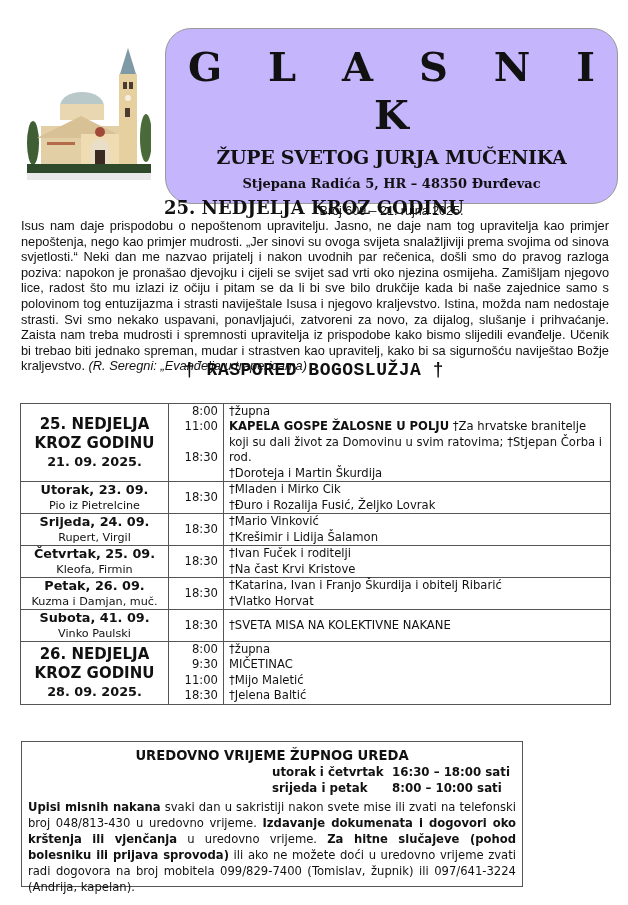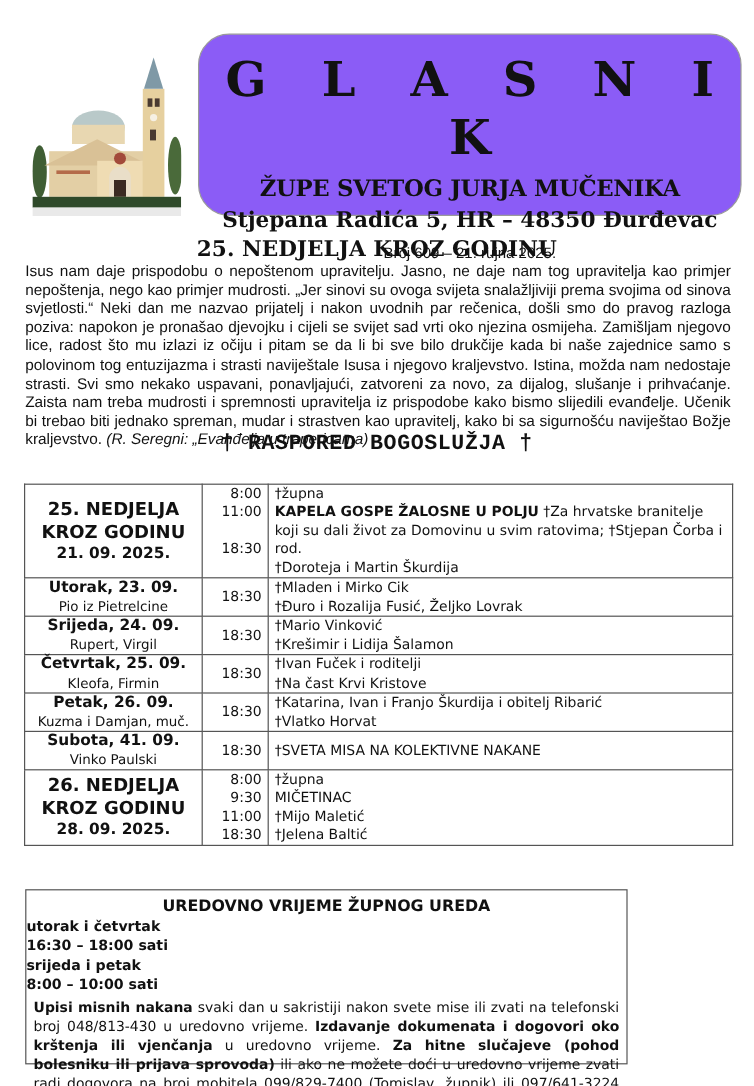--- a/index.html
+++ b/index.html
@@ -2,27 +2,27 @@
 <html><head>
 <meta charset="utf-8">
 <style>
   html, body { margin:0; padding:0; background:#ffffff; }
   body { width:628px; height:905px; position:relative; overflow:hidden; color:#111; font-family:"Liberation Serif", serif; }
 
   
   .church { position:absolute; left:27px; top:38px; width:124px; height:142px; }
   .church svg { width:100%; height:100%; display:block; }
 
-  .masthead { position:absolute; left:165px; top:28px; width:453px; height:152px;
-    background:#8b5cf6; border:1px solid #9a9a9a; border-radius:26px; box-sizing:border-box;
+  .masthead { position:absolute; left:165px; top:28px; width:453px; height:176px;
+    background:#c4b5fd; border:1px solid #9a9a9a; border-radius:26px; box-sizing:border-box;
     text-align:center; }
   .mast-title { font-family:"DejaVu Serif", serif; font-weight:bold; font-size:40px; letter-spacing:16px;
     margin-top:14px; line-height:48px; padding-left:16px; }
   .mast-sub { font-family:"DejaVu Serif", serif; font-weight:bold; font-size:19px; line-height:24px; margin-top:6px; letter-spacing:-0.3px; }
-  .mast-addr { font-family:"DejaVu Serif", serif; font-weight:bold; font-size:18px; line-height:18px; margin-top:6px; }
+  .mast-addr { font-family:"DejaVu Serif", serif; font-weight:bold; font-size:13px; line-height:18px; margin-top:6px; }
   .mast-issue { font-family:"Liberation Sans", sans-serif; font-size:12.5px; line-height:16px; margin-top:10px; }
 
   
   .sec-title { position:absolute; left:0; width:628px; text-align:center; font-family:"DejaVu Serif", serif;
     font-weight:bold; font-size:18px; }
   .reflection-title { top:197px; }
   .reflection { position:absolute; left:21px; top:218px; width:588px; font-family:Liberation Sans, sans-serif;
     font-size:12.8px; line-height:15.6px; text-align:justify; }
   .reflection .src { font-style:italic; }
 
@@ -40,21 +40,21 @@
   .day-saint { font-size:11.2px; line-height:15px; display:block; }
   .sunday .day-name { font-size:15px; line-height:19px; }
   .sunday .day-date { font-weight:bold; font-size:12.8px; line-height:18px; display:block; }
   .b { font-weight:bold; }
   .gap { display:block; height:15.4px; }
 
   
   .office { position:absolute; left:21px; top:741px; width:502px; height:146px; border:1.4px solid #555;
     box-sizing:border-box; font-family:"DejaVu Sans", sans-serif; }
   .office-title { text-align:center; font-weight:bold; font-size:13.2px; margin-top:6px; line-height:16px; }
-  .hours-row { display:flex; justify-content:flex-end; font-weight:bold; font-size:11.8px; line-height:16px;flex-direction:column; }
+  .hours-row { display:flex; justify-content:flex-end; font-weight:bold; font-size:11.8px; line-height:16px; }
   .hours-row .d { width:120px; text-align:left; }
   .hours-row .h { width:130px; text-align:left; }
   .office-text { font-size:11.6px; line-height:16px; padding:3px 6px 0 6px; text-align:justify; }
 </style>
 </head>
 <body>
 
 <div class="church">
   <svg viewBox="0 0 124 142">
     <rect x="0" y="0" width="124" height="142" fill="#ffffff"></rect>

